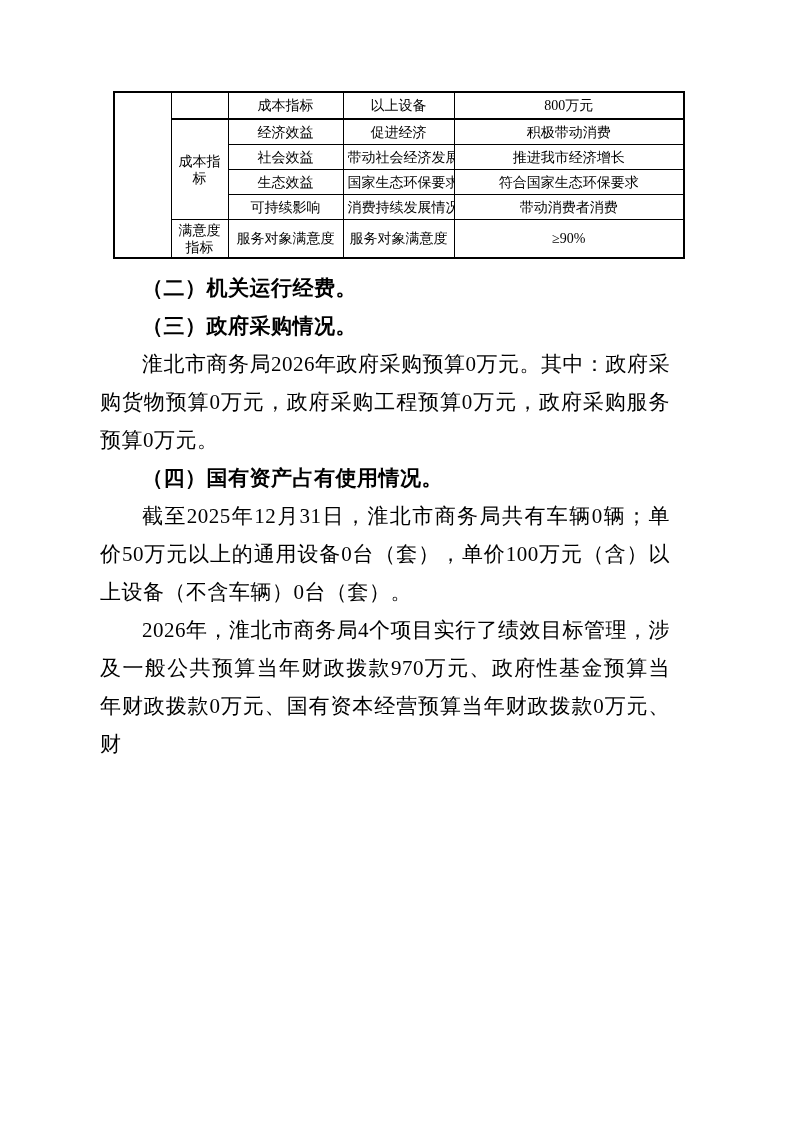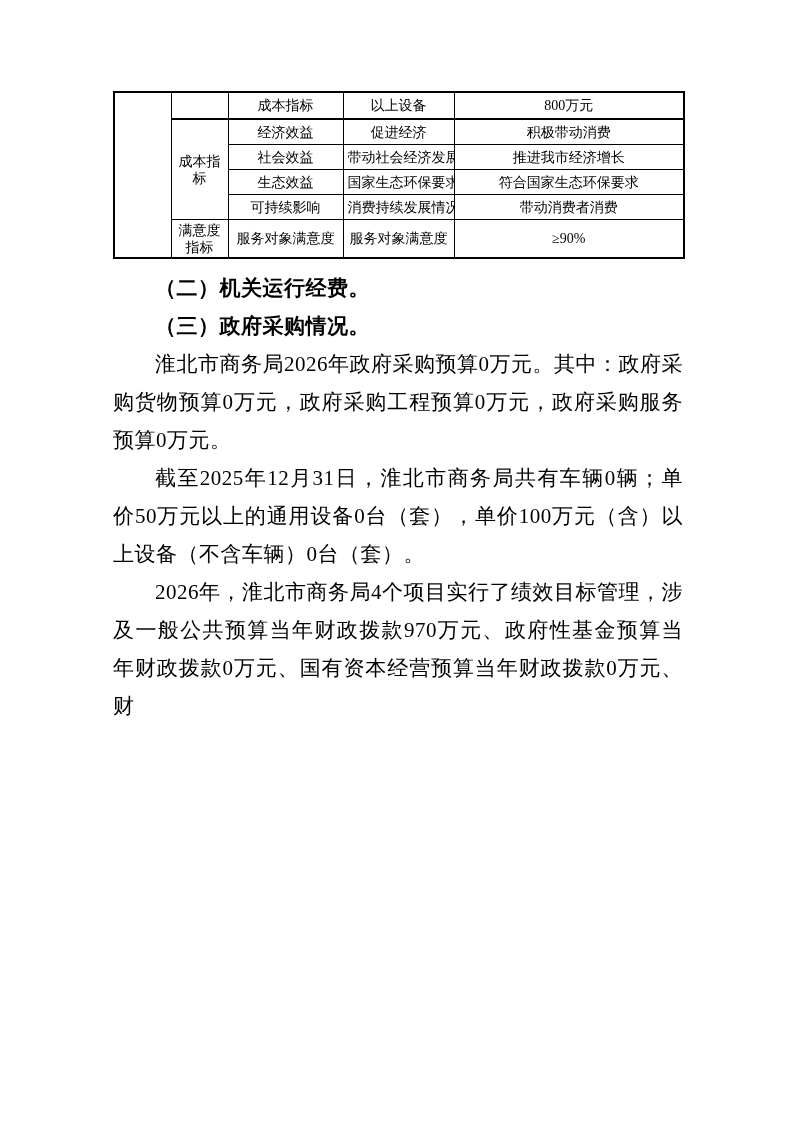--- a/index.html
+++ b/index.html
@@ -39,21 +39,21 @@
   }
   table.perf tr.r1 td { height: 25px; }
   table.perf tr.rm td { height: 24px; }
   table.perf tr.r6 td { height: 37px; }
   table.perf td.thick { border-bottom-width: 2px; }
   table.perf td.nowrap { white-space: nowrap; }
 
   
   .doc-body {
     position: absolute;
-    left: 113px;
+    left: 100px;
     top: 269px;
     width: 570px;
   }
   .doc-body p {
     margin: 0;
     font-size: 21px;
     line-height: 38px;
     text-indent: 2em;
     text-align: justify;
     letter-spacing: 0.5px;
@@ -116,19 +116,20 @@
     </tbody>
   </table>
 
   <div class="doc-body">
 
     <p class="sec-heading">（二）机关运行经费。</p>
 
     <p class="sec-heading">（三）政府采购情况。</p>
     <p>淮北市商务局2026年政府采购预算0万元。其中：政府采购货物预算0万元，政府采购工程预算0万元，政府采购服务预算0万元。</p>
 
+    <p class="sec-heading">（四）国有资产占有使用情况。</p>
     <p>截至2025年12月31日，淮北市商务局共有车辆0辆；单价50万元以上的通用设备0台（套），单价100万元（含）以上设备（不含车辆）0台（套）。</p>
 
     <p class="continued">2026年，淮北市商务局4个项目实行了绩效目标管理，涉及一般公共预算当年财政拨款970万元、政府性基金预算当年财政拨款0万元、国有资本经营预算当年财政拨款0万元、财</p>
 
   </div>
 
 </div>
 
 </body></html>

